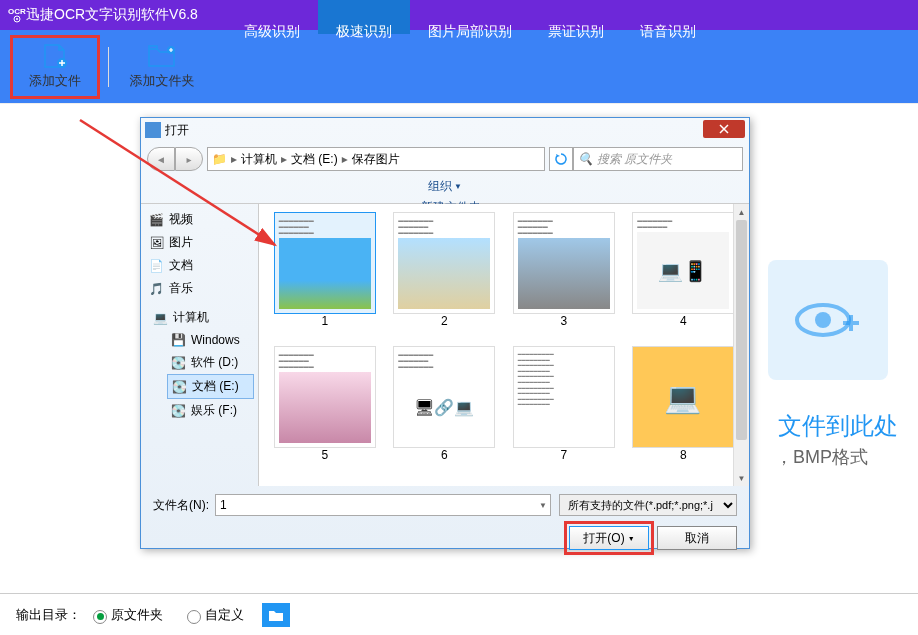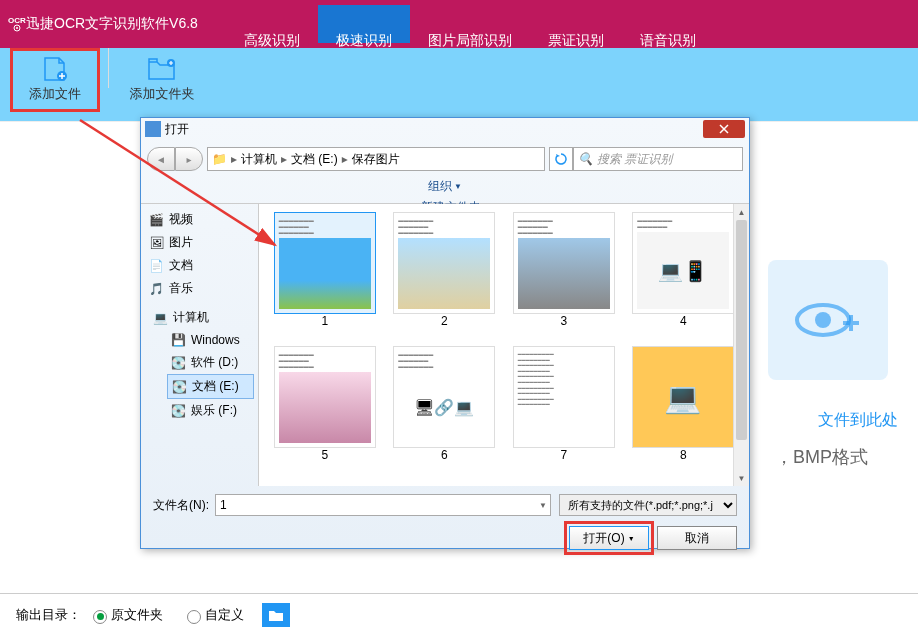--- a/index.html
+++ b/index.html
@@ -1,35 +1,35 @@
 <!DOCTYPE html>
 <html><head>
   <meta charset="utf-8">
   <style>
     * { margin: 0; padding: 0; box-sizing: border-box; font-family: "Microsoft YaHei", sans-serif; }
     body { width: 918px; height: 635px; background: #fff; overflow: hidden; position: relative; }
     
-    .header { background: #be185d; height: 48px; display: flex; align-items: center; color: #fff; font-size: 14px; }
+    .header { background: #6d28d9; height: 30px; display: flex; align-items: center; color: #fff; font-size: 14px; }
     .logo { display: flex; align-items: center; padding: 0 8px; }
     .nav { display: flex; margin-left: 20px; }
     .nav-item { padding: 16px 18px; height: 38px; line-height: 38px; cursor: pointer; }
     .nav-item.active { background: #1976d2; }
     
-    .toolbar { height: 74px; background: #7dd3fc; display: flex; align-items: flex-start; padding: 0 10px; border-bottom: 1px solid #eee; }
+    .toolbar { height: 74px; background: #3b82f6; display: flex; align-items: center; padding: 0 10px; border-bottom: 1px solid #eee; }
     .toolbar-btn { display: flex; flex-direction: column; align-items: center; justify-content: center; width: 90px; height: 64px; cursor: pointer; font-size: 13px; color: #333; }
     .toolbar-btn.highlighted { border: 3px solid #e53935; }
     .toolbar-icon { width: 30px; height: 24px; margin-bottom: 4px; display: flex; align-items: center; justify-content: center; }
     .toolbar-sep { width: 1px; height: 40px; background: #ddd; margin: 0 8px; }
     
     .drop-zone { position: absolute; right: 30px; top: 260px; width: 120px; height: 120px; background: #e3f2fd; border-radius: 8px; display: flex; align-items: center; justify-content: center; }
-    .drop-text { position: absolute; right: 20px; top: 410px; color: #2196f3; font-size: 16px; }
+    .drop-text { position: absolute; right: 20px; top: 410px; color: #2196f3; font-size: 24px; }
     .drop-subtext { position: absolute; right: 50px; top: 445px; color: #666; font-size: 18px; }
     
     .dialog { position: absolute; left: 140px; top: 117px; width: 610px; height: 432px; background: linear-gradient(#f4f8fc, #e8f0f8); border: 1px solid #4a90d9; box-shadow: 2px 2px 8px rgba(0,0,0,0.3); }
-    .dialog-title { height: 24px; display: flex; padding: 3px 4px; font-size: 12px; }
+    .dialog-title { height: 24px; display: flex; align-items: center; padding: 3px 4px; font-size: 12px; }
     .dialog-title-icon { width: 16px; height: 16px; background: #4a90d9; margin-right: 4px; }
     .dialog-close { position: absolute; right: 4px; top: 2px; width: 42px; height: 18px; background: #c0392b; color: #fff; display: flex; align-items: center; justify-content: center; font-size: 10px; border-radius: 2px; cursor: pointer; }
     
     .dialog-path { height: 30px; display: flex; align-items: center; margin: 2px 6px; }
     .nav-btns { display: flex; gap: 0; }
     .nav-btn { width: 28px; height: 24px; background: linear-gradient(#fff,#e0e0e0); border: 1px solid #aaa; border-radius: 12px 0 0 12px; display: flex; align-items: center; justify-content: center; font-size: 10px; color: #888; }
     .nav-btn:last-child { border-radius: 0 12px 12px 0; }
     .breadcrumb { flex: 1; height: 24px; background: #fff; border: 1px solid #aaa; margin: 0 4px; display: flex; align-items: center; font-size: 12px; padding: 0 4px; }
     .breadcrumb .sep { margin: 0 4px; color: #666; }
     .refresh-btn { width: 24px; height: 24px; border: 1px solid #aaa; background: #fff; display: flex; align-items: center; justify-content: center; color: #2196f3; }
@@ -172,21 +172,21 @@
       <span>保存图片</span>
     </div>
     <div class="refresh-btn">
       <svg width="12" height="12">
           <path d="M6 1 a5 5 0 1 1 -4 2" fill="none" stroke="#2196f3" stroke-width="1.5"></path>
           <path d="M1 1 l1 3 l3 -1" fill="#2196f3"></path>
         </svg>
     </div>
     <div class="search-box">
       <span class="sicon">🔍</span>
-      <span>搜索 票证识别</span>
+      <span>搜索 原文件夹</span>
     </div>
   </div>
 
   <div class="dialog-toolbar">
     <div class="dt-btn">
         <span>组织</span> 
         <span style="font-size:8px;margin-left:2px">▼</span>
       </div>
     <div class="dt-btn" style="margin-left:12px">新建文件夹</div>
     <div class="dt-spacer"></div>

